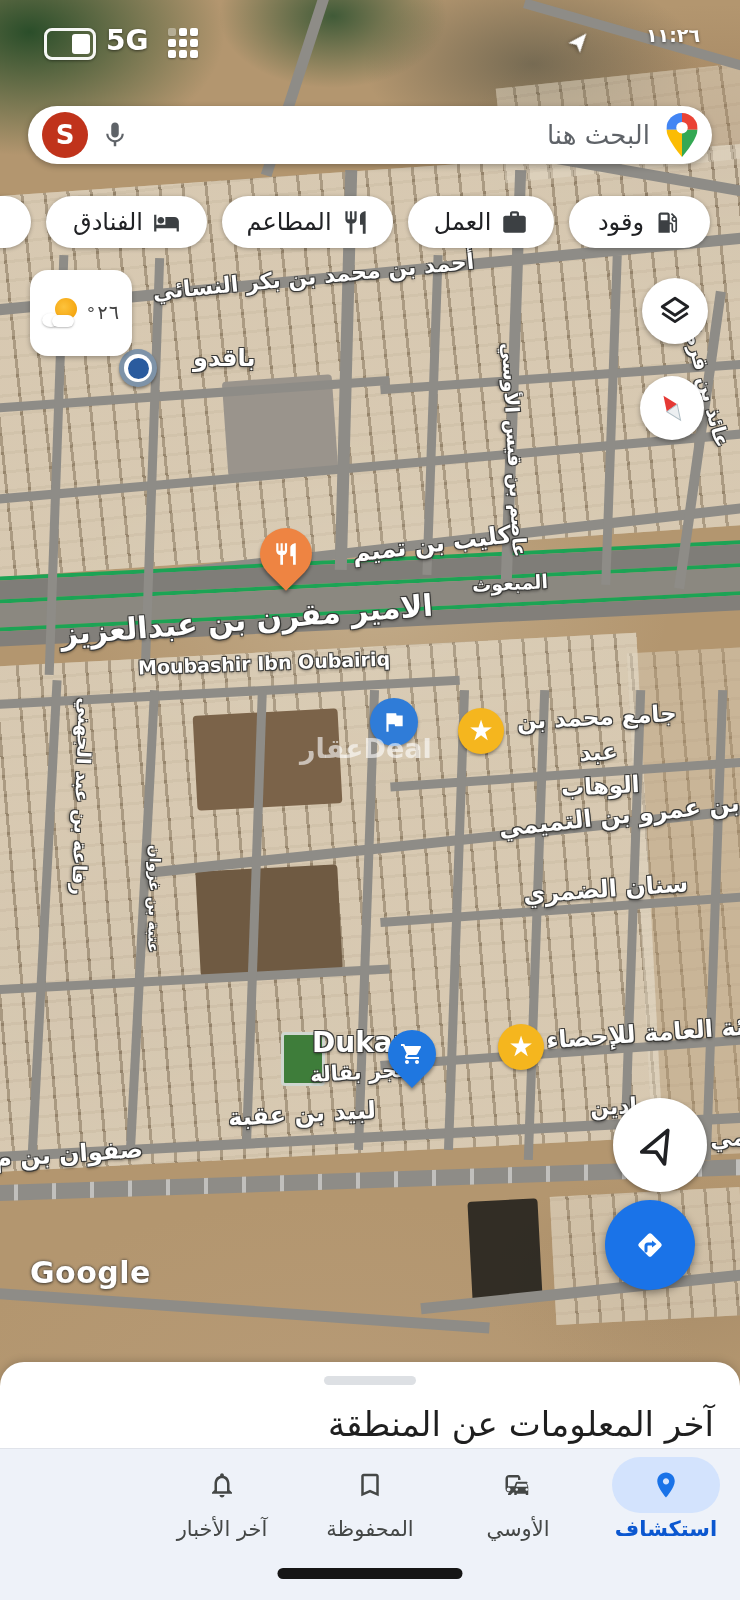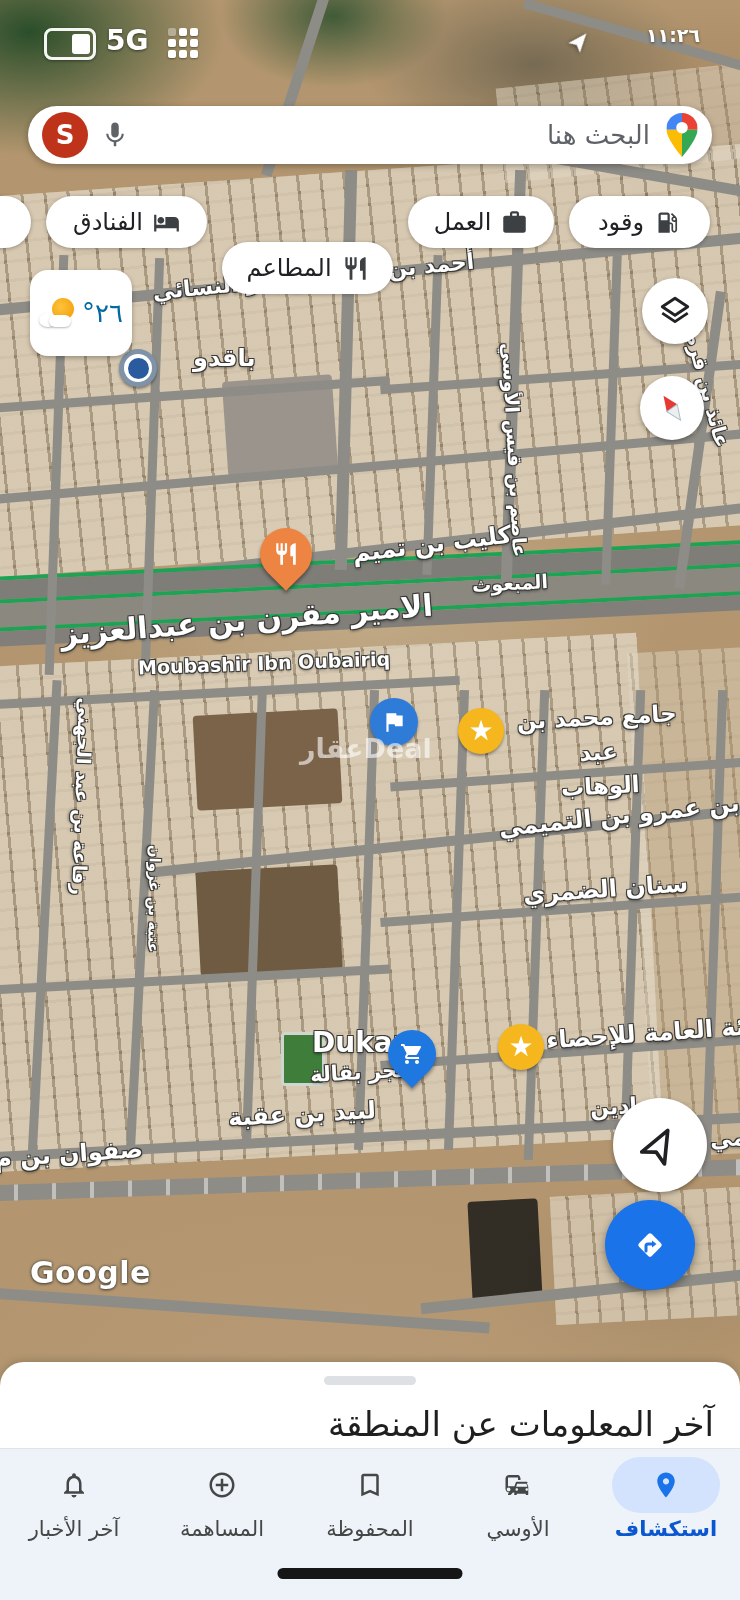--- a/index.html
+++ b/index.html
@@ -63,21 +63,21 @@
   .searchbar .ph{color:#5f6368;font-size:26px;flex:1;text-align:right;margin-right:4px;}
   .avatar{width:46px;height:46px;border-radius:50%;background:#c0331b;color:#fff;font-size:26px;font-weight:bold;
      display:flex;align-items:center;justify-content:center;flex:none;}
 
   .chips{position:absolute;top:196px;left:0;right:0;direction:rtl;display:flex;gap:15px;padding-right:30px;}
   .chip{flex:none;height:52px;background:#fff;border-radius:26px;box-shadow:0 1px 4px rgba(0,0,0,.3);
      display:flex;align-items:center;justify-content:center;gap:10px;padding:0 18px;font-size:24px;color:#202124;}
 
   .weather{position:absolute;left:30px;top:270px;width:102px;height:86px;background:#fff;border-radius:18px;
      box-shadow:0 2px 5px rgba(0,0,0,.3);display:flex;align-items:center;justify-content:center;gap:7px;direction:rtl;}
-  .weather .t{font-size:26px;color:#0369a1;}
+  .weather .t{font-size:19px;color:#404040;font-family:Liberation Mono, monospace;}
   .wicon{position:relative;width:36px;height:32px;}
   .wicon .sun{position:absolute;right:1px;top:1px;width:22px;height:22px;border-radius:50%;
      background:radial-gradient(circle at 40% 40%,#fdc33c,#f29b00);}
   .wicon .cl1,.wicon .cl2{position:absolute;background:#fff;border-radius:50%;box-shadow:0 1px 2px rgba(120,120,120,.5);}
   .wicon .cl1{left:0;bottom:2px;width:18px;height:14px;}
   .wicon .cl2{left:10px;bottom:2px;width:22px;height:12px;border-radius:8px;}
 
   .round-btn{position:absolute;background:#fff;border-radius:50%;box-shadow:0 2px 5px rgba(0,0,0,.35);
      display:flex;align-items:center;justify-content:center;}
 
@@ -275,21 +275,21 @@
           <path d="M19.77 7.23l.01-.01-3.72-3.72L15 4.56l2.11 2.11c-.94.36-1.61 1.26-1.61 2.33 0 1.38 1.12 2.5 2.5 2.5.36 0 .69-.08 1-.21v7.21c0 .55-.45 1-1 1s-1-.45-1-1V14c0-1.1-.9-2-2-2h-1V5c0-1.1-.9-2-2-2H6c-1.1 0-2 .9-2 2v16h10v-7.5h1.5v5c0 1.38 1.12 2.5 2.5 2.5s2.5-1.12 2.5-2.5V9c0-.69-.28-1.32-.73-1.77zM12 10H6V5h6v5zm6 0c-.55 0-1-.45-1-1s.45-1 1-1 1 .45 1 1-.45 1-1 1z"></path>
         </svg>
       <span>وقود</span>
     </div>
     <div class="chip" style="width:110px;">
       <svg width="27" height="27" viewBox="0 0 24 24" fill="#3c4043">
           <path d="M20 6h-4V4c0-1.11-.89-2-2-2h-4c-1.11 0-2 .89-2 2v2H4c-1.11 0-2 .89-2 2v11c0 1.11.89 2 2 2h16c1.11 0 2-.89 2-2V8c0-1.11-.89-2-2-2zm-6 0h-4V4h4v2z"></path>
         </svg>
       <span>العمل</span>
     </div>
-    <div class="chip" style="width:135px;margin-top:46px;">
+    <div class="chip" style="width:135px;">
       <svg width="27" height="27" viewBox="0 0 24 24" fill="#3c4043">
           <path d="M11 9H9V2H7v7H5V2H3v7c0 2.12 1.66 3.84 3.75 3.97V22h2.5v-9.03C11.34 12.84 13 11.12 13 9V2h-2v7zm5-3v8h2.5v8H21V2c-2.76 0-5 2.24-5 4z"></path>
         </svg>
       <span>المطاعم</span>
     </div>
     <div class="chip" style="width:125px;">
       <svg width="27" height="27" viewBox="0 0 24 24" fill="#3c4043">
           <path d="M7 13c1.66 0 3-1.34 3-3S8.66 7 7 7s-3 1.34-3 3 1.34 3 3 3zm12-6h-8v7H3V5H1v15h2v-3h18v3h2v-9c0-2.21-1.79-4-4-4z"></path>
         </svg>
       <span>الفنادق</span>
@@ -360,28 +360,20 @@
       <span class="iconwrap">
         <svg width="30" height="30" viewBox="0 0 24 24" fill="#444746">
             <path d="M17 3H7c-1.1 0-2 .9-2 2v16l7-3 7 3V5c0-1.1-.9-2-2-2zm0 15l-5-2.18L7 18V5h10v13z"></path>
           </svg>
       </span>
       <span class="nav-label">المحفوظة</span>
     </div>
     <div class="nav-item">
       <span class="iconwrap">
         <svg width="30" height="30" viewBox="0 0 24 24" fill="#444746">
-            <path d="M13 7h-2v4H7v2h4v4h2v-4h4v-2h-4V7zm-1-5C6.48 2 2 6.48 2 12s4.48 10 10 10 10-4.48 10-10S17.52 2 12 2zm0 18c-4.41 0-8-3.59-8-8s3.59-8 8-8 8 3.59 8 8-3.59 8-8 8z"></path>
-          </svg>
-      </span>
-      <span class="nav-label">المساهمة</span>
-    </div>
-    <div class="nav-item">
-      <span class="iconwrap">
-        <svg width="30" height="30" viewBox="0 0 24 24" fill="#444746">
             <path d="M12 22c1.1 0 2-.9 2-2h-4c0 1.1.9 2 2 2zm6-6v-5c0-3.07-1.63-5.64-4.5-6.32V4c0-.83-.67-1.5-1.5-1.5s-1.5.67-1.5 1.5v.68C7.64 5.36 6 7.92 6 11v5l-2 2v1h16v-1l-2-2zm-2 1H8v-6c0-2.48 1.51-4.5 4-4.5s4 2.02 4 4.5v6z"></path>
           </svg>
       </span>
       <span class="nav-label">آخر الأخبار</span>
     </div>
     <div class="homebar"></div>
   </div>
 
 </div>
 

